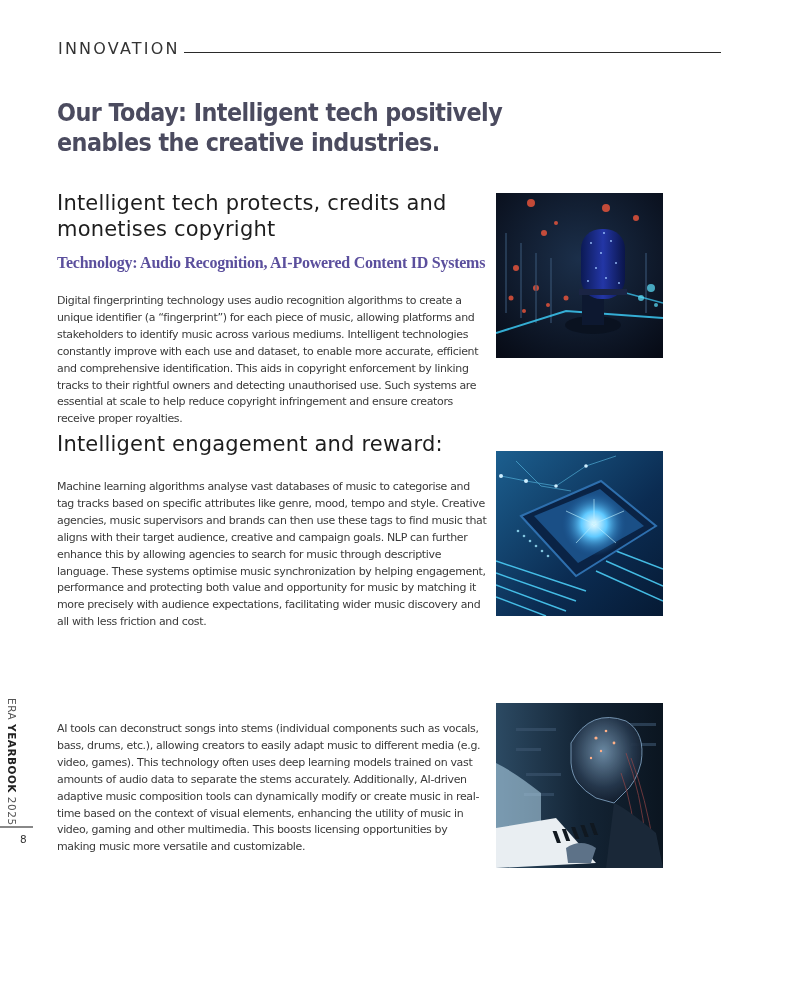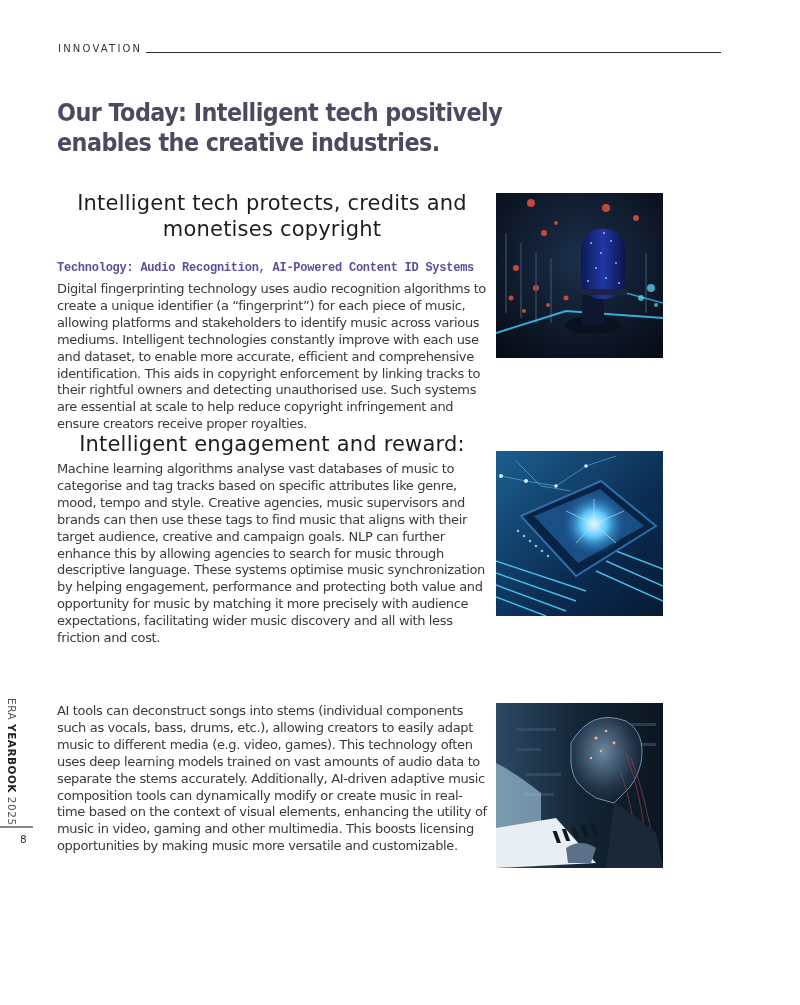--- a/index.html
+++ b/index.html
@@ -1,28 +1,28 @@
 <!DOCTYPE html>
 <html><head>
   <meta charset="utf-8">
   <style>
     * { box-sizing: border-box; margin: 0; padding: 0; }
     html, body { width: 800px; height: 1005px; background: #ffffff; overflow: hidden; }
     body { position: relative; font-family: "DejaVu Sans", sans-serif; color: #2b2b2b; }
 
     .header-bar { position: absolute; left: 58px; top: 38px; width: 663px; height: 16px; display: flex; align-items: flex-end; }
-    .section-label { font-family: "DejaVu Sans", sans-serif; font-size: 10px; letter-spacing: 2.2px; color: #333333; line-height: 10px; white-space: nowrap; }
+    .section-label { font-family: "DejaVu Sans", sans-serif; font-size: 16px; letter-spacing: 2.2px; color: #333333; line-height: 10px; white-space: nowrap; }
     .header-rule { flex: 1; height: 1.5px; background: #2a2a2a; margin-left: 4px; margin-bottom: 1px; }
 
     .page-title { position: absolute; left: 57px; top: 98px; width: 560px; font-family: "DejaVu Sans", sans-serif; font-weight: bold; font-size: 24px; line-height: 30px; color: #4b4b5f; letter-spacing: -0.6px; transform: scaleX(0.93); transform-origin: left top; }
 
     .article { position: absolute; left: 57px; width: 430px; }
-    .article-heading { font-family: "DejaVu Sans", sans-serif; font-weight: normal; font-size: 21px; line-height: 26px; color: #1d1d1d; letter-spacing: 0.2px; text-align: center; }
-    .tech-line { font-family: Liberation Mono, monospace; font-weight: bold; font-size: 12px; line-height: 17px; color: #5b4f9d; margin-top: 18px; letter-spacing: -0.25px; }
-    .article-body { font-family: "DejaVu Sans", sans-serif; font-size: 13px; line-height: 16.9px; color: #3a3a3a; margin-top: 4px; letter-spacing: -0.35px; }
+    .article-heading { font-family: "DejaVu Sans", sans-serif; font-weight: normal; font-size: 21px; line-height: 26px; color: #1d1d1d; letter-spacing: 0.2px; }
+    .tech-line { font-family: Liberation Serif, serif; font-weight: bold; font-size: 16px; line-height: 17px; color: #5b4f9d; margin-top: 12px; letter-spacing: -0.25px; }
+    .article-body { font-family: "DejaVu Sans", sans-serif; font-size: 11px; line-height: 16.9px; color: #3a3a3a; margin-top: 22px; letter-spacing: -0.35px; }
 
     .article-1 { top: 190px; }
     .article-2 { top: 431px; }
     .article-3 { top: 699px; }
 
     .illustration { position: absolute; left: 496px; width: 167px; height: 165px; overflow: hidden; }
     .img-1 { top: 193px; }
     .img-2 { top: 451px; }
     .img-3 { top: 703px; }
     .illustration svg { display: block; width: 100%; height: 100%; }

